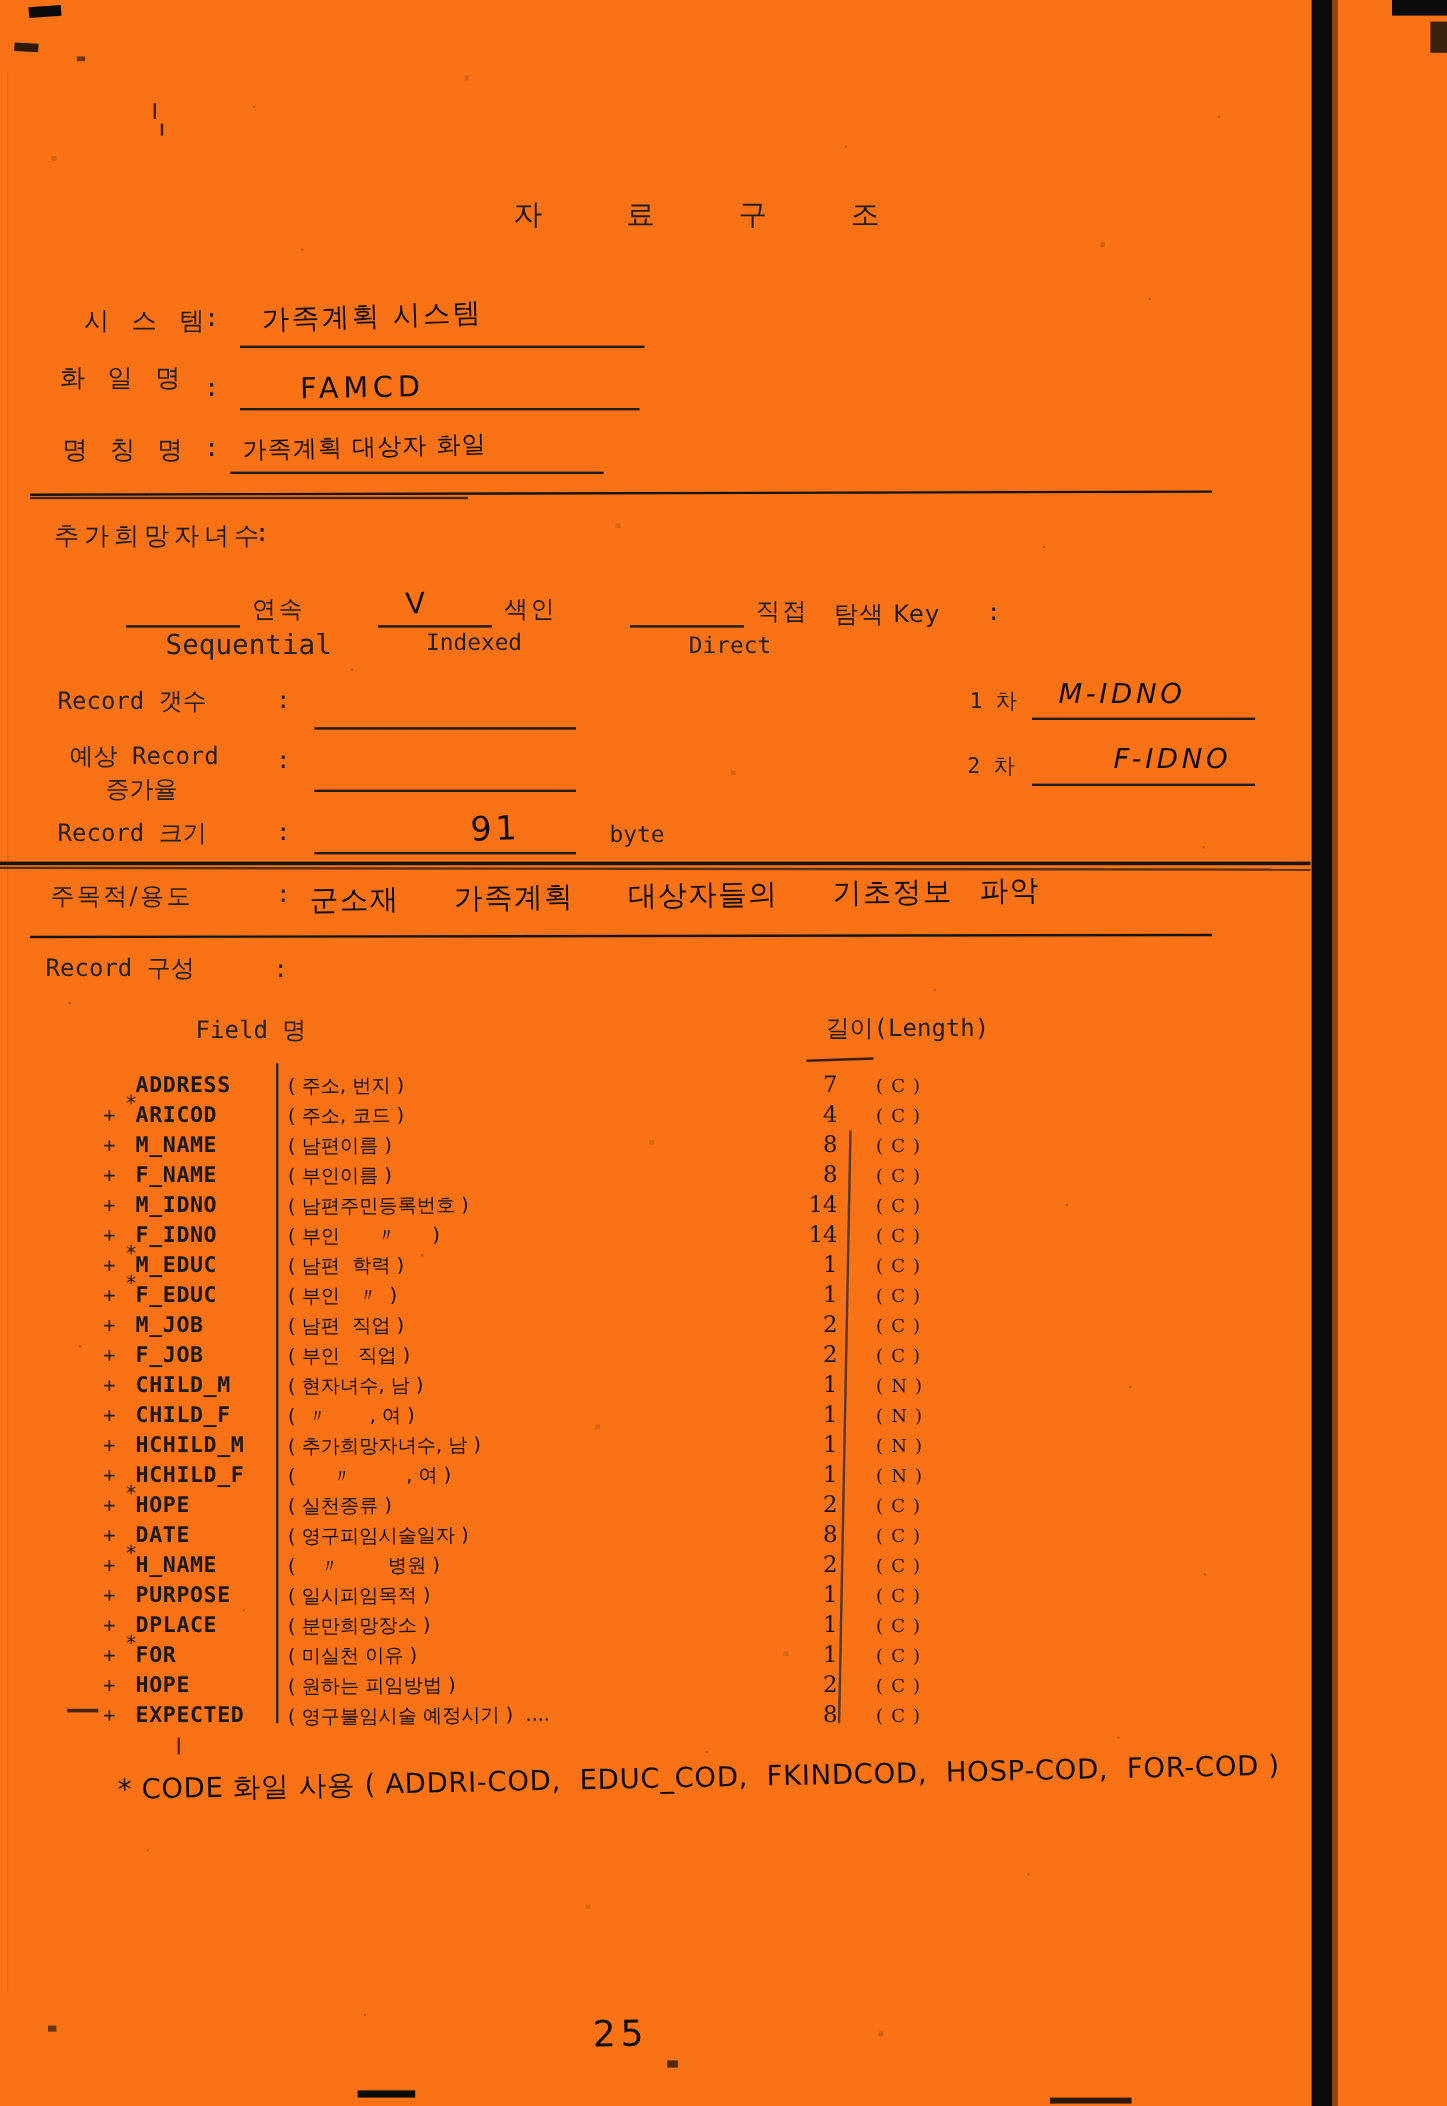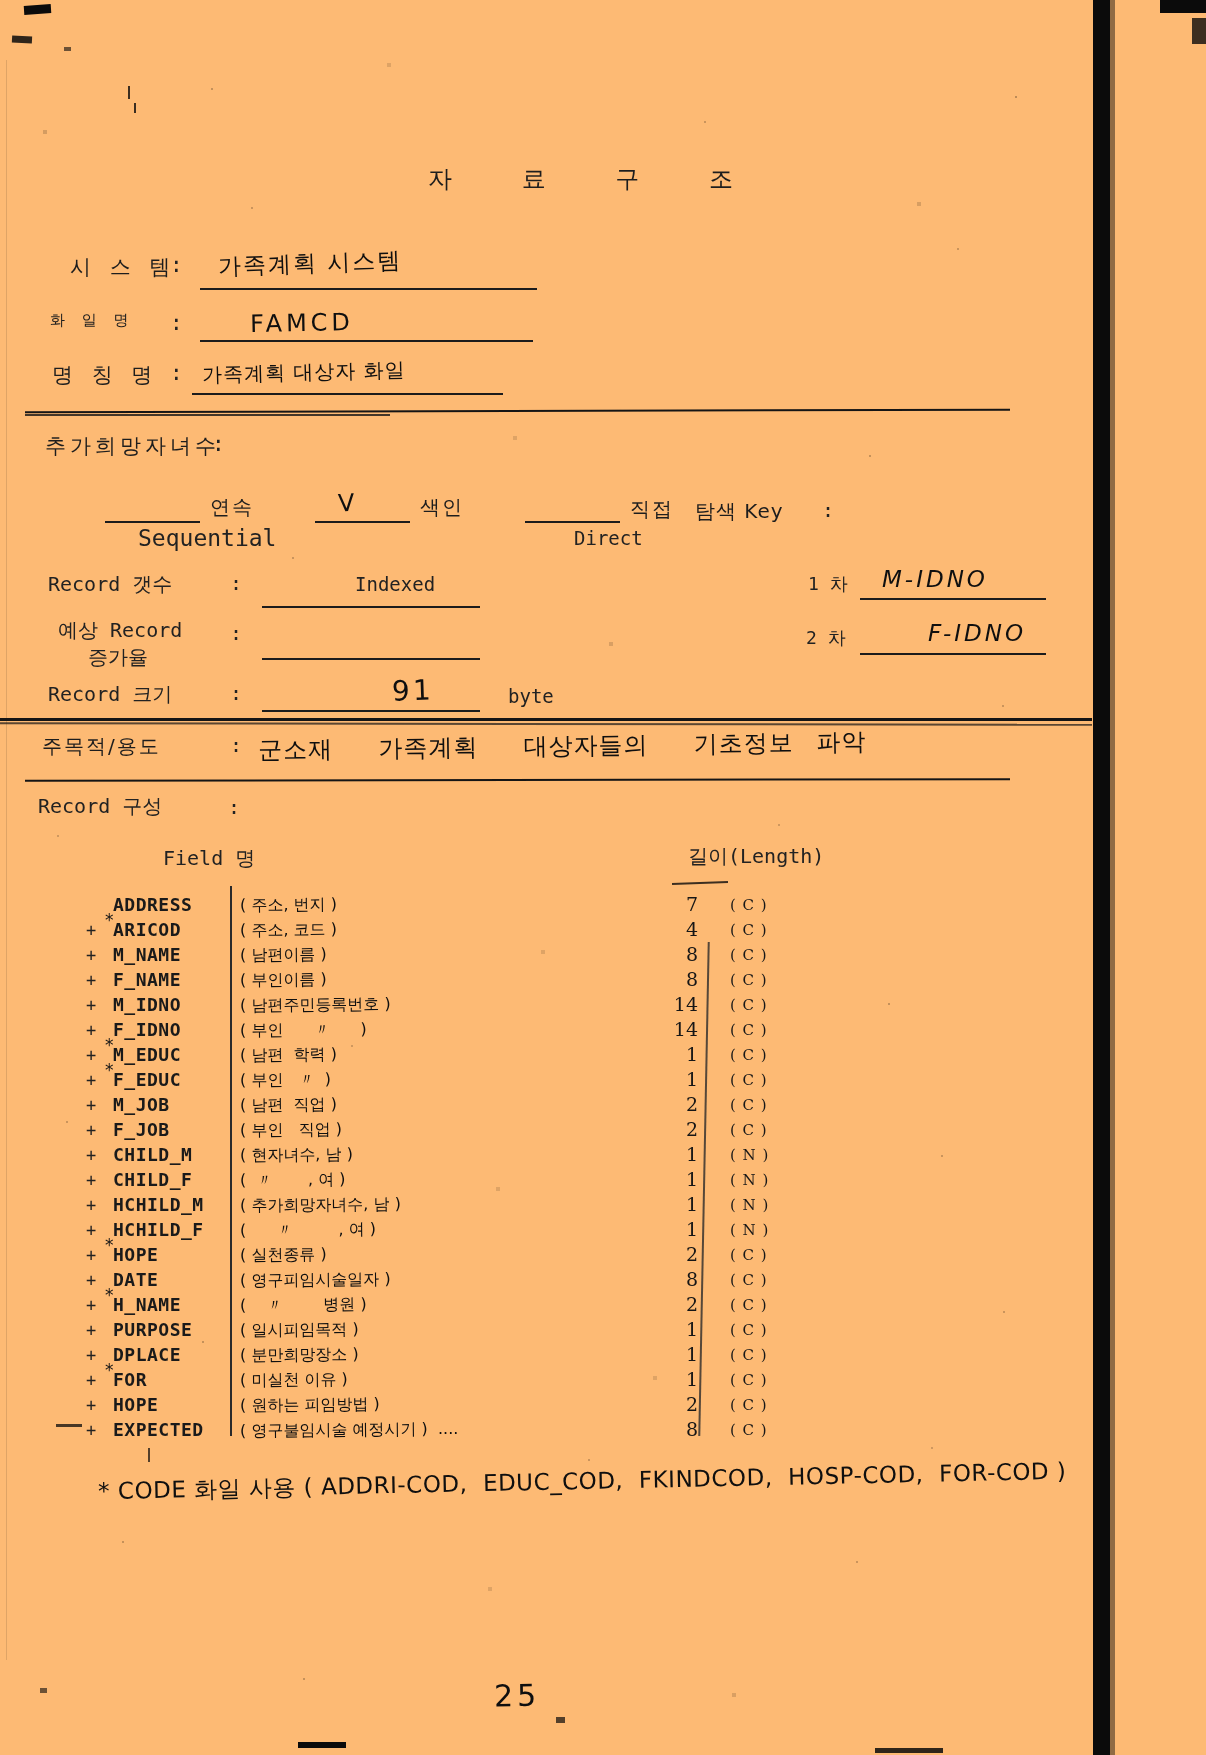--- a/index.html
+++ b/index.html
@@ -1,20 +1,20 @@
 <!DOCTYPE html>
 <html><head>
 <meta charset="utf-8">
 <style>
   html,body{margin:0;padding:0;background:#e8e6e1;}
   .page{
     position:relative;
     width:1206px;height:1755px;
     margin:0 auto;
-    background:#fdba74;
+    background:#f97316;
     overflow:hidden;
     font-family:"DejaVu Sans","Liberation Sans",sans-serif;
     color:#1d1d1d;
   }
   .t{position:absolute;white-space:pre;}
   .typed{font-family:"DejaVu Sans Mono","Liberation Mono",monospace;color:#222;}
   .hand{font-family:"DejaVu Sans","Liberation Sans",sans-serif;color:#0f0f0f;}
   .uline{position:absolute;background:#1c1c1c;height:2px;}
   .hr{position:absolute;background:#151515;}
   .vline{position:absolute;background:#2a2a2a;width:2px;}
@@ -79,21 +79,21 @@
   <div class="art" style="left:40px;top:1688px;width:7px;height:5px;opacity:.6;"></div>
   <div class="art" style="left:6px;top:60px;width:1px;height:1600px;opacity:.12;"></div>
 
   <div class="t" style="left:428px;top:163px;font-size:24px;letter-spacing:18px;word-spacing:26px;">자 료 구 조</div>
 
   <div class="t" style="left:50px;top:253px;font-size:21px;letter-spacing:6px;margin-left:20px;">시 스 템</div>
   <div class="t typed" style="left:170px;top:253px;font-size:21px;">:</div>
   <div class="t hand" style="left:218px;top:248px;font-size:23px;transform:rotate(-2deg);letter-spacing:2px;">가족계획 시스템</div>
   <div class="uline" style="left:200px;top:288px;width:337px;"></div>
 
-  <div class="t" style="left:50px;top:311px;font-size:15px;letter-spacing:6px;">화 일 명</div>
+  <div class="t" style="left:50px;top:301px;font-size:21px;letter-spacing:6px;">화 일 명</div>
   <div class="t typed" style="left:170px;top:311px;font-size:21px;">:</div>
   <div class="t hand" style="left:250px;top:309px;font-size:24px;letter-spacing:4px;transform:rotate(-1deg);">FAMCD</div>
   <div class="uline" style="left:200px;top:340px;width:333px;"></div>
 
   <div class="t" style="left:52px;top:361px;font-size:21px;letter-spacing:6px;">명 칭 명</div>
   <div class="t typed" style="left:170px;top:361px;font-size:21px;">:</div>
   <div class="t hand" style="left:202px;top:359px;font-size:20px;transform:rotate(-1.5deg);letter-spacing:1px;">가족계획 대상자 화일</div>
   <div class="uline" style="left:192px;top:393px;width:311px;"></div>
 
   <div class="hr" style="left:25px;top:410px;width:985px;height:2px;transform:rotate(-.15deg);"></div>
@@ -102,21 +102,21 @@
   <div class="t" style="left:45px;top:432px;font-size:21px;letter-spacing:4px;">추가희망자녀수</div>
   <div class="t typed" style="left:212px;top:432px;font-size:21px;">:</div>
 
   <div class="uline" style="left:105px;top:521px;width:95px;"></div>
   <div class="t" style="left:210px;top:494px;font-size:20px;letter-spacing:2px;">연속</div>
   <div class="t typed" style="left:138px;top:525px;font-size:23px;">Sequential</div>
 
   <div class="t hand" style="left:338px;top:489px;font-size:24px;transform:rotate(-3deg);">V</div>
   <div class="uline" style="left:315px;top:521px;width:95px;"></div>
   <div class="t" style="left:420px;top:494px;font-size:20px;letter-spacing:2px;">색인</div>
-  <div class="t typed" style="left:355px;top:525px;font-size:19px;margin-top:48px;">Indexed</div>
+  <div class="t typed" style="left:355px;top:525px;font-size:19px;">Indexed</div>
 
   <div class="uline" style="left:525px;top:521px;width:95px;"></div>
   <div class="t" style="left:630px;top:496px;font-size:20px;letter-spacing:2px;">직접</div>
   <div class="t typed" style="left:574px;top:527px;font-size:19px;">Direct</div>
 
   <div class="t" style="left:695px;top:498px;font-size:20px;letter-spacing:1px;">탐색 Key</div>
   <div class="t typed" style="left:822px;top:498px;font-size:20px;">:</div>
 
   <div class="t typed" style="left:48px;top:571px;font-size:20px;">Record 갯수</div>
   <div class="t typed" style="left:230px;top:571px;font-size:20px;">:</div>

